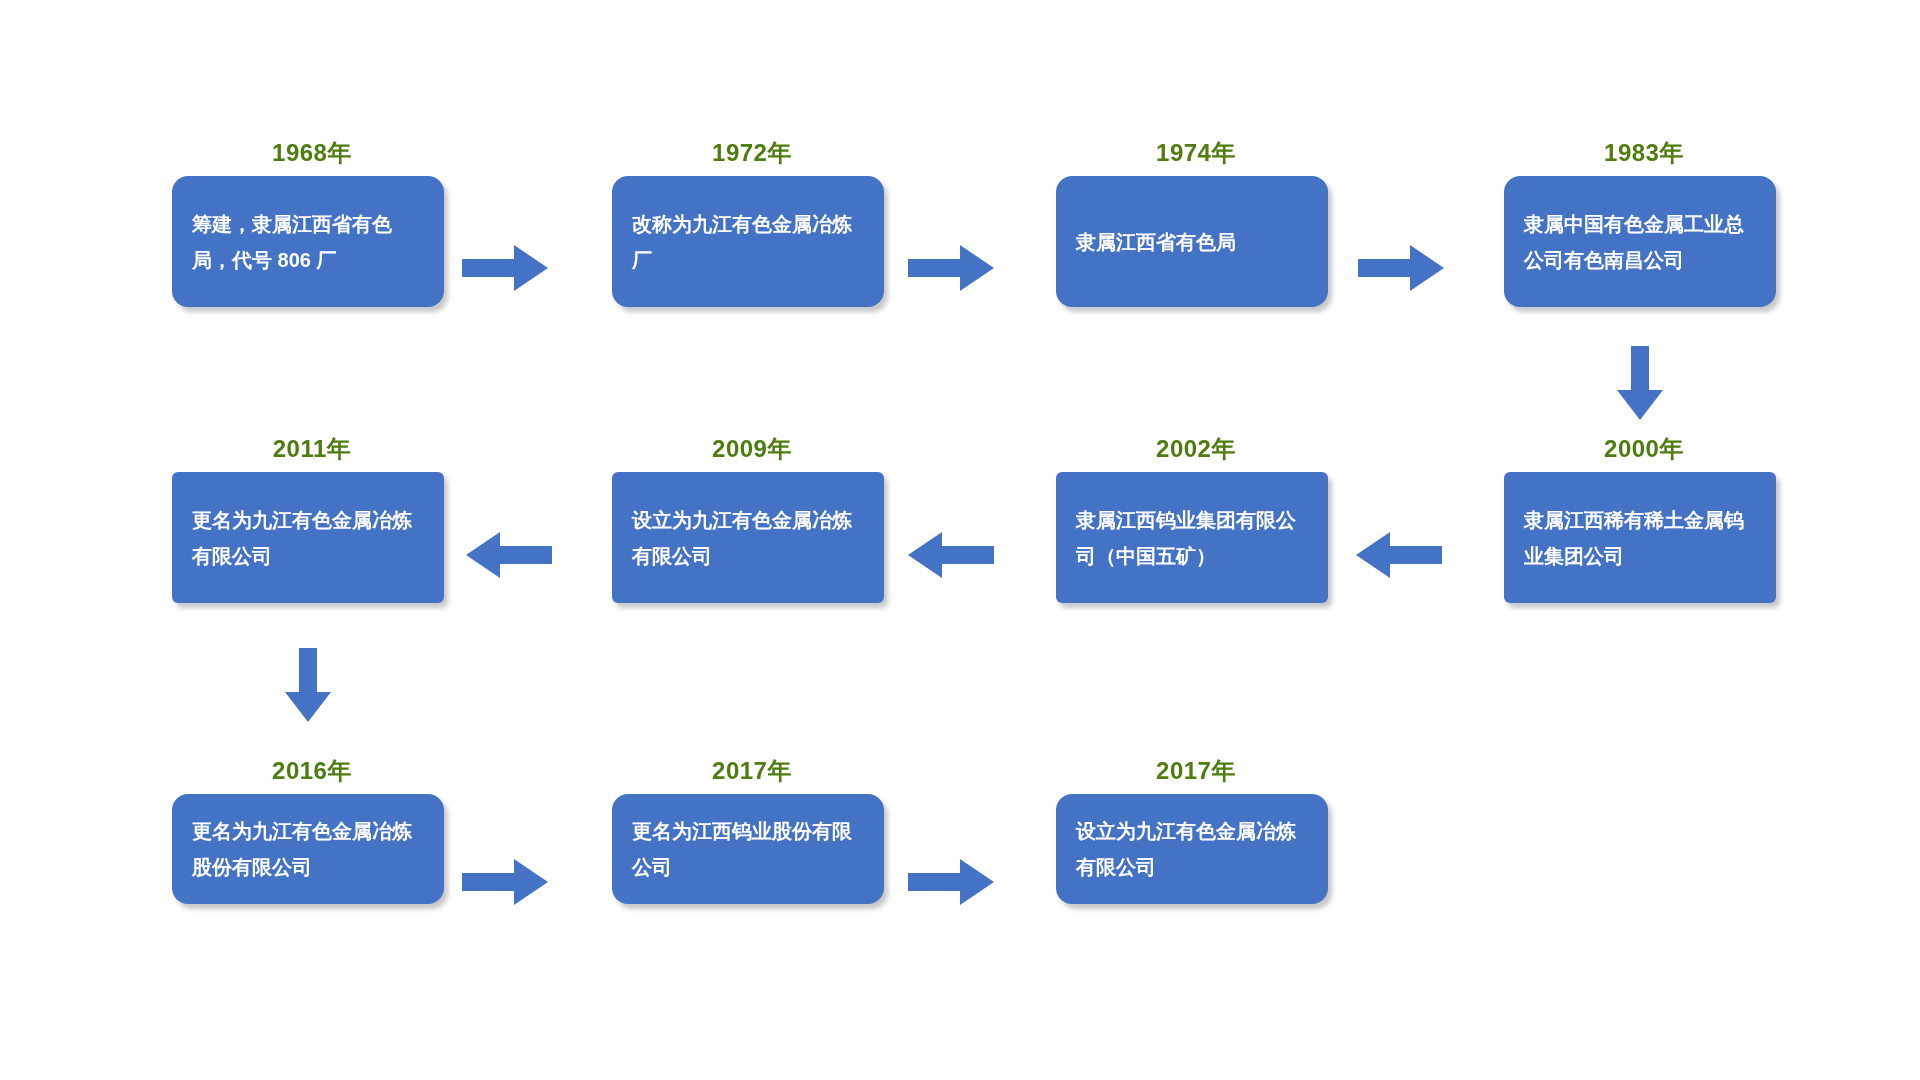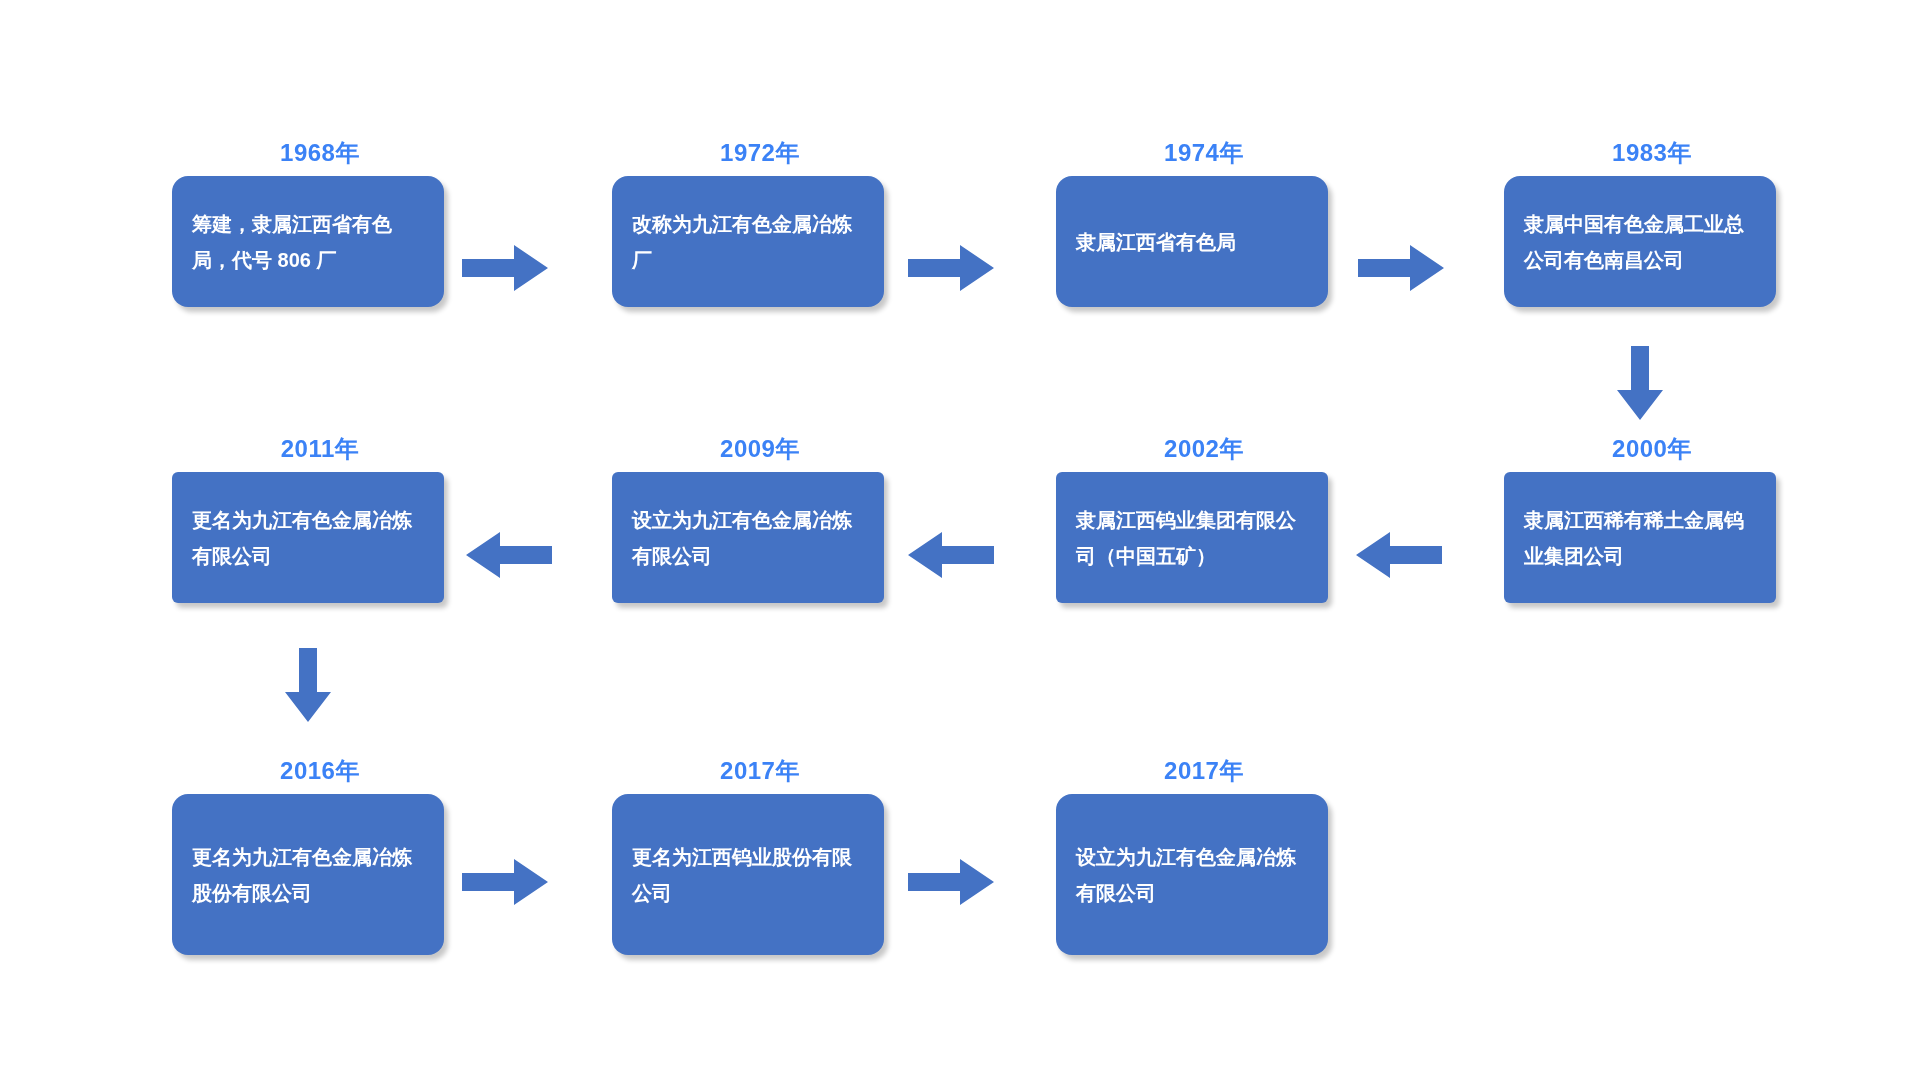--- a/index.html
+++ b/index.html
@@ -24,26 +24,26 @@
   }
 
   
   .node {
     position: absolute;
   }
 
   .year-label {
     position: absolute;
     top: 0;
-    left: 12px;
+    left: 4px;
     width: 100%;
     text-align: center;
     font-size: 24px;
     font-weight: bold;
-    color: #3b82f6;
+    color: #4d7c0f;
     letter-spacing: 0.5px;
     line-height: 30px;
     white-space: nowrap;
   }
 
   .box {
     position: absolute;
     top: 38px;
     left: 0;
     width: 100%;
@@ -68,21 +68,21 @@
 
   
   .arrow {
     position: absolute;
   }
   .arrow svg { display: block; }
 
   
   .row1-node .box { height: 131px; }
   .row2-node .box { height: 131px; border-radius: 6px; }
-  .row3-node .box { height: 161px; align-items: center; }
+  .row3-node .box { height: 110px; align-items: center; }
 </style>
 </head>
 <body>
 
 <div id="canvas">
 
   <div class="node row1-node" style="left:172px; top:138px; width:272px;">
     <div class="year-label">1968年</div>
     <div class="box">
       <div class="box-text">筹建，隶属江西省有色局，代号 806 厂</div>

